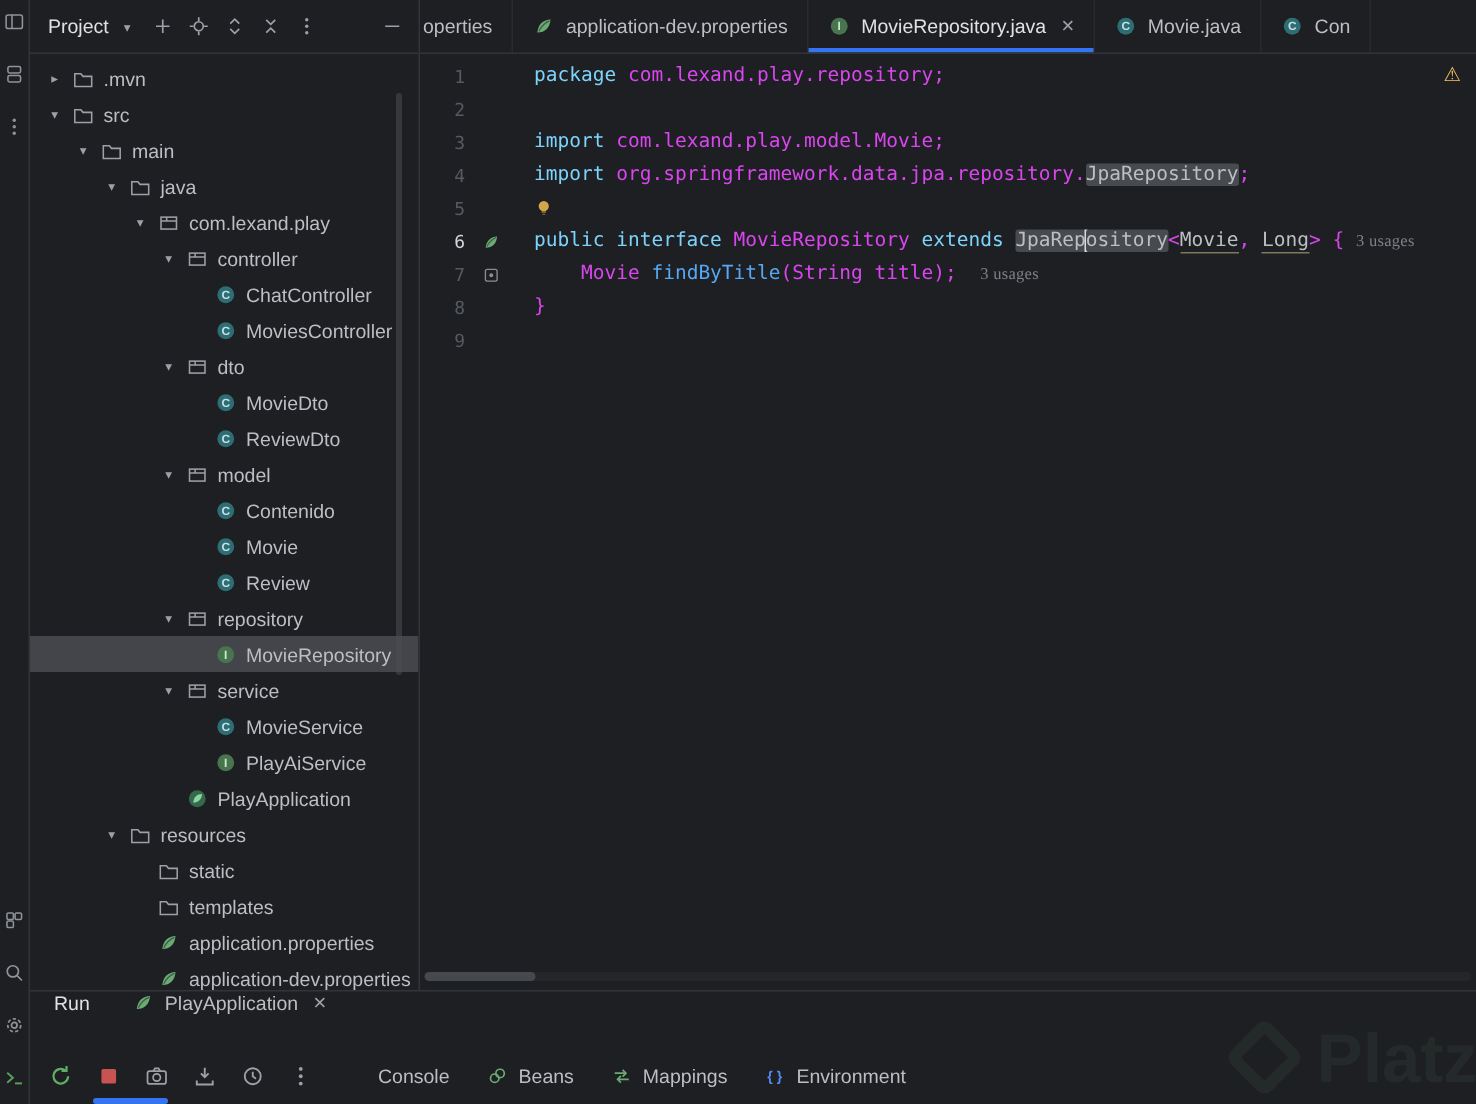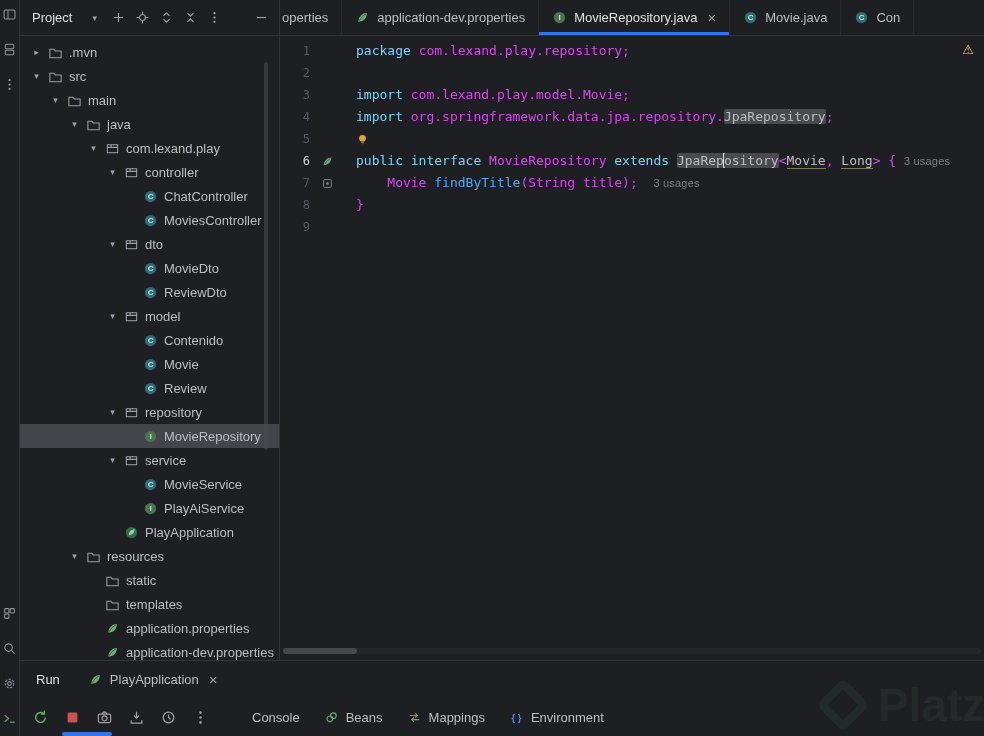--- a/index.html
+++ b/index.html
@@ -12,21 +12,21 @@
     align-items:center;padding:7px 0 10px;gap:20px}
   .ab-btn{width:15px;height:15px;display:inline-flex;opacity:.9}
   .ab-btn svg{width:100%;height:100%}
   .ab-spacer{flex:1}
 
   .main{flex:1;display:flex;flex-direction:column;min-width:0}
 
   
   .header{height:36px;flex:none;display:flex;border-bottom:1px solid #313438}
   .proj-header{width:260px;flex:none;display:flex;align-items:center;padding:0 10px 0 12px;gap:4px;border-right:1px solid #313438}
-  .proj-title{display:flex;align-items:center;gap:20px;color:#DFE1E5;margin-right:10px;cursor:default}
+  .proj-title{display:flex;align-items:center;gap:10px;color:#DFE1E5;margin-right:10px;cursor:default}
   .chev-sm{color:#9DA0A8;font-size:9px}
   .ph-icons{display:flex;align-items:center;gap:9px;flex:1}
   .hbtn{width:15px;height:15px;display:inline-flex}
   .hbtn svg{width:100%;height:100%}
   .hbtn.last{margin-left:auto}
 
   .tabs{flex:1;display:flex;min-width:0;overflow:hidden}
   .tab{position:relative;display:flex;align-items:center;gap:7px;padding:0 13px;white-space:nowrap;
     color:#BCBEC4;border-right:1px solid rgba(255,255,255,0.05)}
   .tab.first{padding-left:2px;color:#BCBEC4}
@@ -52,30 +52,30 @@
     font-family:"DejaVu Sans Mono","Liberation Mono",monospace}
   .lnum.cur{color:#D1D4DA}
   .gut{width:20px;flex:none;margin-left:7px;display:inline-flex;justify-content:center}
   .gicon{width:13px;height:13px}
   .code{margin-left:19px;white-space:pre}
   .tok-k{color:#7dd3fc}
   .tok-p{color:#d946ef}
   .tok-m{color:#56A8F5}
   .tok-hl{color:#BCBEC4;background:#474B50;border-radius:2px}
   .tok-u{color:#BCBEC4;border-bottom:1px solid rgba(205,195,130,.55)}
-  .tok-inlay{font-family:Liberation Sans, sans-serif;font-size:11px;color:#7C8087;letter-spacing:.2px}
+  .tok-inlay{font-family:Liberation Serif, serif;font-size:11px;color:#7C8087;letter-spacing:.2px}
   .caret{display:inline-block;width:2px;height:15px;background:#D8DBE0;margin:0 -1px;vertical-align:text-bottom}
   .bulb{width:13px;height:15px;margin-right:3px;vertical-align:middle}
   .ed-warning{position:absolute;top:6px;right:10px;color:#F2C55C;font-size:13px}
   .hscroll{position:absolute;left:3px;right:3px;bottom:6px;height:6px;background:rgba(255,255,255,0.035);border-radius:3px}
   .hthumb{width:74px;height:100%;background:#45484D;border-radius:3px}
 
   
   .run-panel{height:76px;flex:none;border-top:1px solid #313438;display:flex;flex-direction:column}
-  .run-header{height:38px;display:flex;align-items:center;gap:28px;padding:0 16px}
+  .run-header{height:38px;display:flex;align-items:flex-start;gap:28px;padding:0 16px}
   .run-title{color:#DFE1E5}
   .run-tab{display:flex;align-items:center;gap:7px;color:#BCBEC4}
   .run-toolbar{height:38px;display:flex;padding:0 12px;gap:15px}
   .rbtn{width:17px;height:17px;display:inline-flex}
   .rbtn svg{width:100%;height:100%}
   .tool-tabs{display:flex;align-items:center;margin-left:16px;height:100%}
   .tool-tab{display:flex;align-items:center;gap:7px;padding:0 12px;height:100%;color:#BCBEC4}
   .tt-icn{width:15px;height:15px;display:inline-flex}
   .tt-icn svg{width:100%;height:100%}
 

